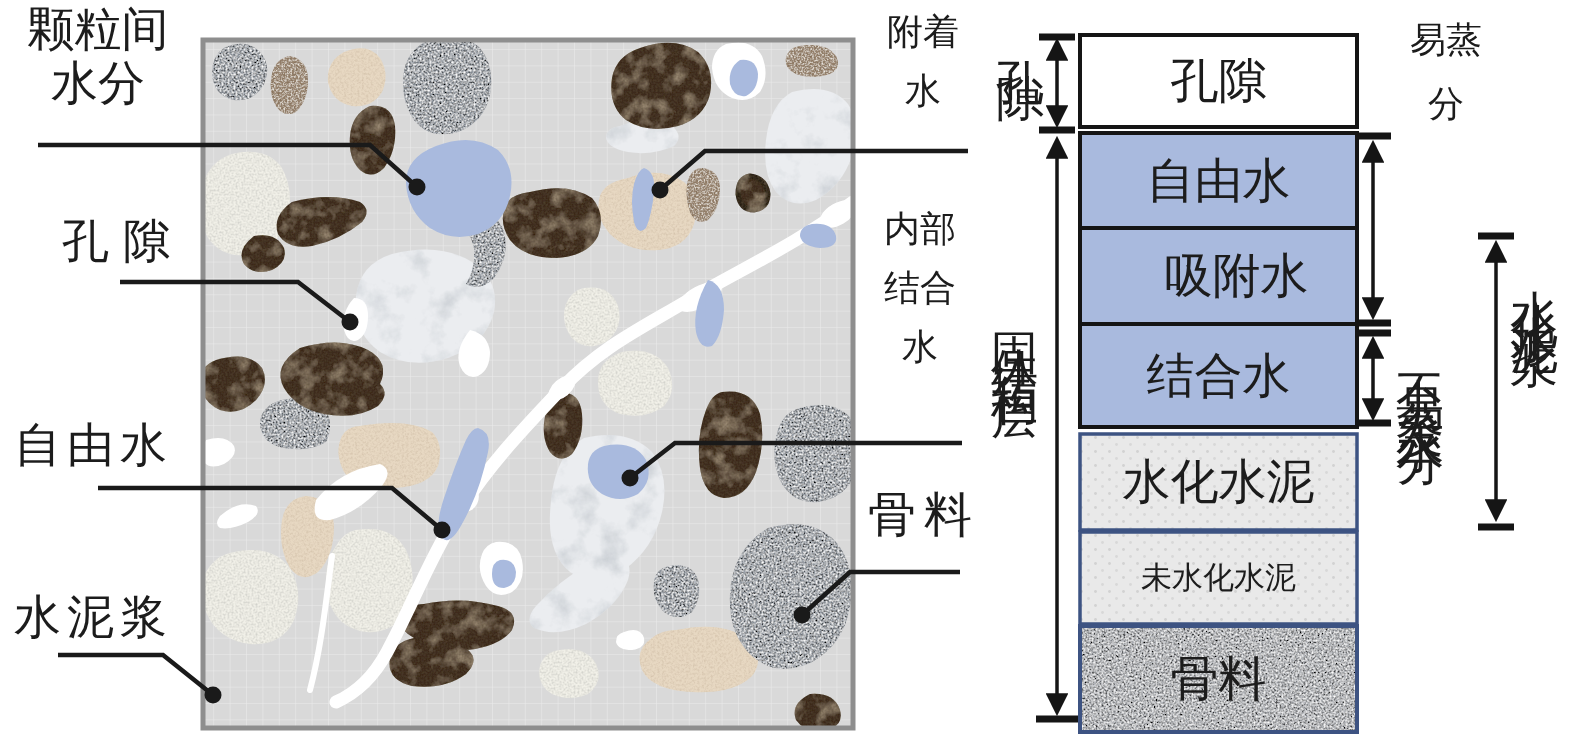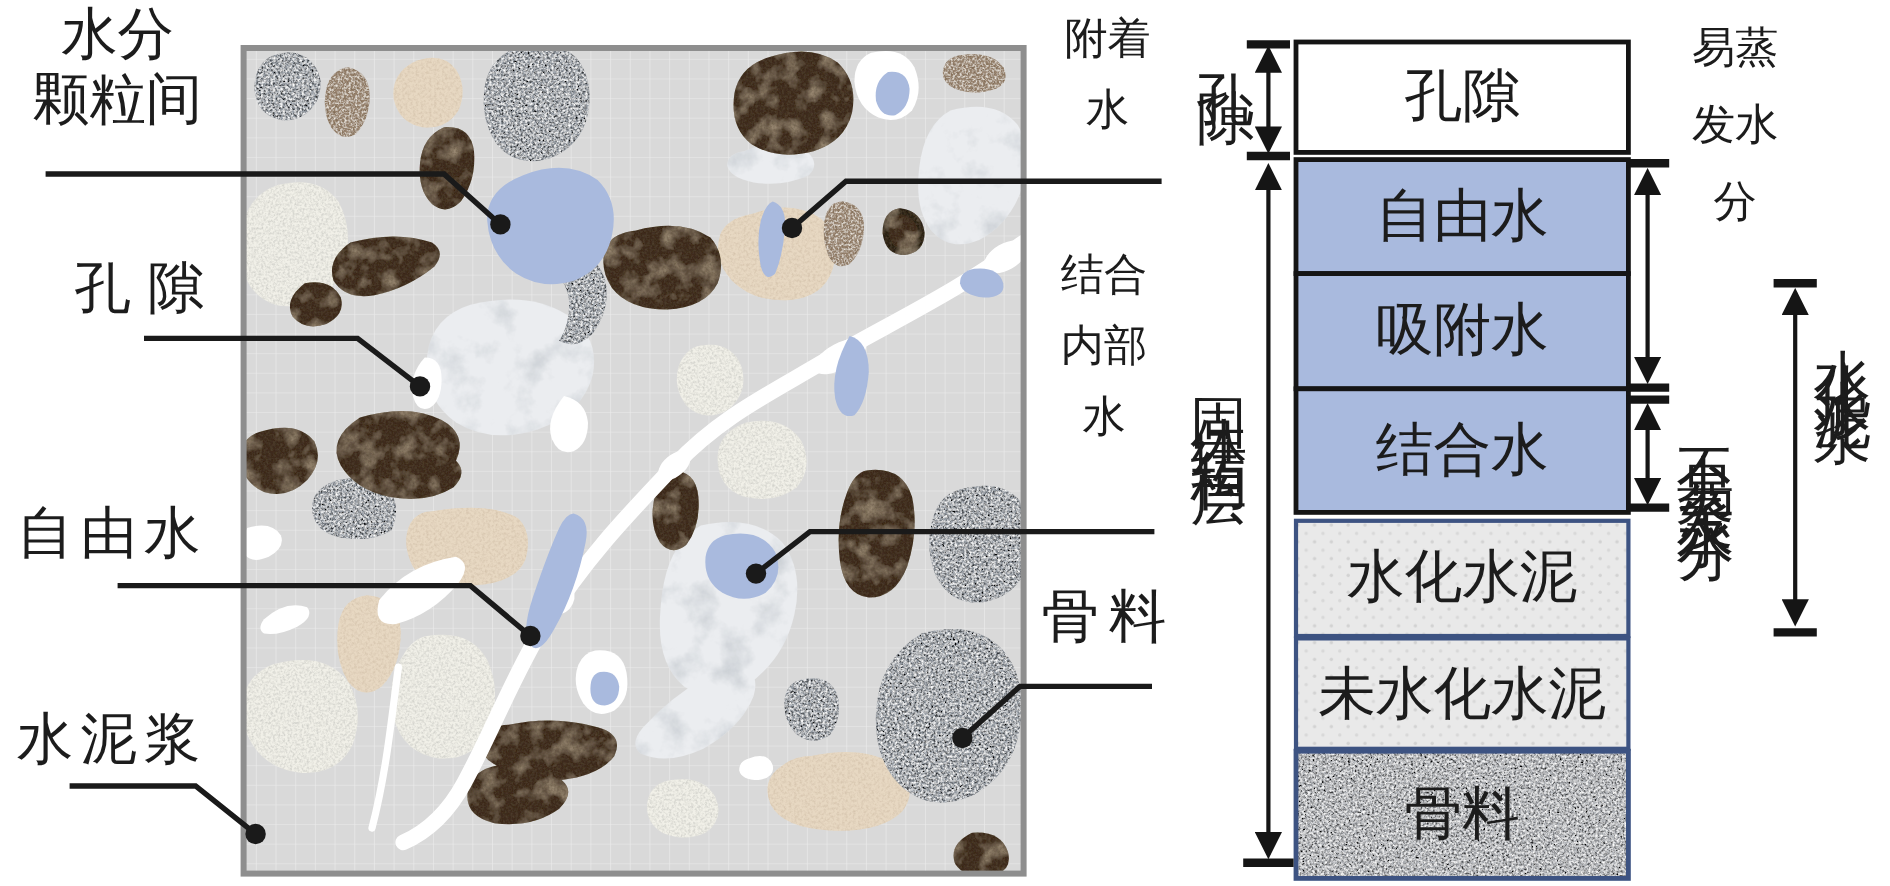--- a/index.html
+++ b/index.html
@@ -5,21 +5,21 @@
   html,body{margin:0;padding:0;background:#fff;}
   #fig{position:relative;width:1575px;height:738px;background:#fff;overflow:hidden;
        font-family:"Liberation Serif","DejaVu Serif",serif;color:#1c1c1c;}
   #gfx{position:absolute;left:0;top:0;}
   .lbl{position:absolute;text-align:center;white-space:nowrap;}
   .vlbl{position:absolute;writing-mode:vertical-rl;text-orientation:upright;white-space:nowrap;}
   .barlbl{position:absolute;left:1082px;width:273px;display:flex;align-items:center;justify-content:center;}
   .f47{font-size:47px;line-height:54px;}
   .f48{font-size:48px;line-height:56px;}
   .f50{font-size:36px;line-height:59px;}
-  .f46{font-size:48px;}
+  .f46{font-size:31px;}
 </style>
 </head>
 <body>
 
 <div id="fig">
 
 <svg id="gfx" width="1575" height="738" viewBox="0 0 1575 738">
   <defs>
     <clipPath id="clipSq">
           <rect x="203" y="40" width="650" height="688"></rect>
@@ -237,49 +237,48 @@
         <circle cx="660" cy="190" r="8.5"></circle>
     <circle cx="350" cy="322" r="8.5"></circle>
         <circle cx="442" cy="530" r="8.5"></circle>
     <circle cx="213" cy="695" r="8.5"></circle>
         <circle cx="630" cy="478" r="8.5"></circle>
     <circle cx="802" cy="615" r="8.5"></circle>
   </g>
 </svg>
 
   <div class="lbl f47" style="left:6px;top:2px;width:184px;">
+    <div>颗粒间</div>
     <div>水分</div>
-    <div>颗粒间</div>
   </div>
   <div class="lbl f47" style="left:62px;top:214px;letter-spacing:14px;">孔隙</div>
   <div class="lbl f47" style="left:14px;top:418px;letter-spacing:6px;">自由水</div>
   <div class="lbl f47" style="left:14px;top:590px;letter-spacing:6px;">水泥浆</div>
 
   <div class="lbl f50" style="left:858px;top:3px;width:130px;">
     <div>附着</div>
     <div>水</div>
   </div>
   <div class="vlbl f48" style="left:992px;top:22px;letter-spacing:14px;">孔隙</div>
   <div class="lbl f50" style="left:854px;top:200px;width:132px;">
+    <div>内部</div>
     <div>结合</div>
-    <div>内部</div>
     <div>水</div>
   </div>
   <div class="vlbl f47" style="left:988px;top:295px;letter-spacing:16px;">固体结构层</div>
   <div class="lbl f48" style="left:864px;top:487px;width:120px;letter-spacing:8px;">骨料</div>
 
   <div class="barlbl f48" style="top:35px;height:92px;">孔隙</div>
   <div class="barlbl f48" style="top:133px;height:95px;">自由水</div>
-  <div class="barlbl f48" style="top:228px;height:96px;">吸附水</div>
+  <div class="barlbl f48" style="top:228px;height:96px;margin-left:18px;">吸附水</div>
   <div class="barlbl f48" style="top:324px;height:103px;">结合水</div>
   <div class="barlbl f48" style="top:434px;height:96px;">水化水泥</div>
   <div class="barlbl f46" style="top:532px;height:92px;">未水化水泥</div>
   <div class="barlbl f48" style="top:626px;height:106px;">骨料</div>
 
   <div class="lbl f50" style="left:1382px;top:8px;width:128px;line-height:64px;">
     <div>易蒸</div>
-    <div>发水</div>
     <div>分</div>
   </div>
   <div class="vlbl f48" style="left:1392px;top:336px;letter-spacing:13px;">不易蒸发水分</div>
   <div class="vlbl f48" style="left:1506px;top:252px;letter-spacing:13px;">水化水泥浆</div>
 
 </div>
 
 </body></html>

